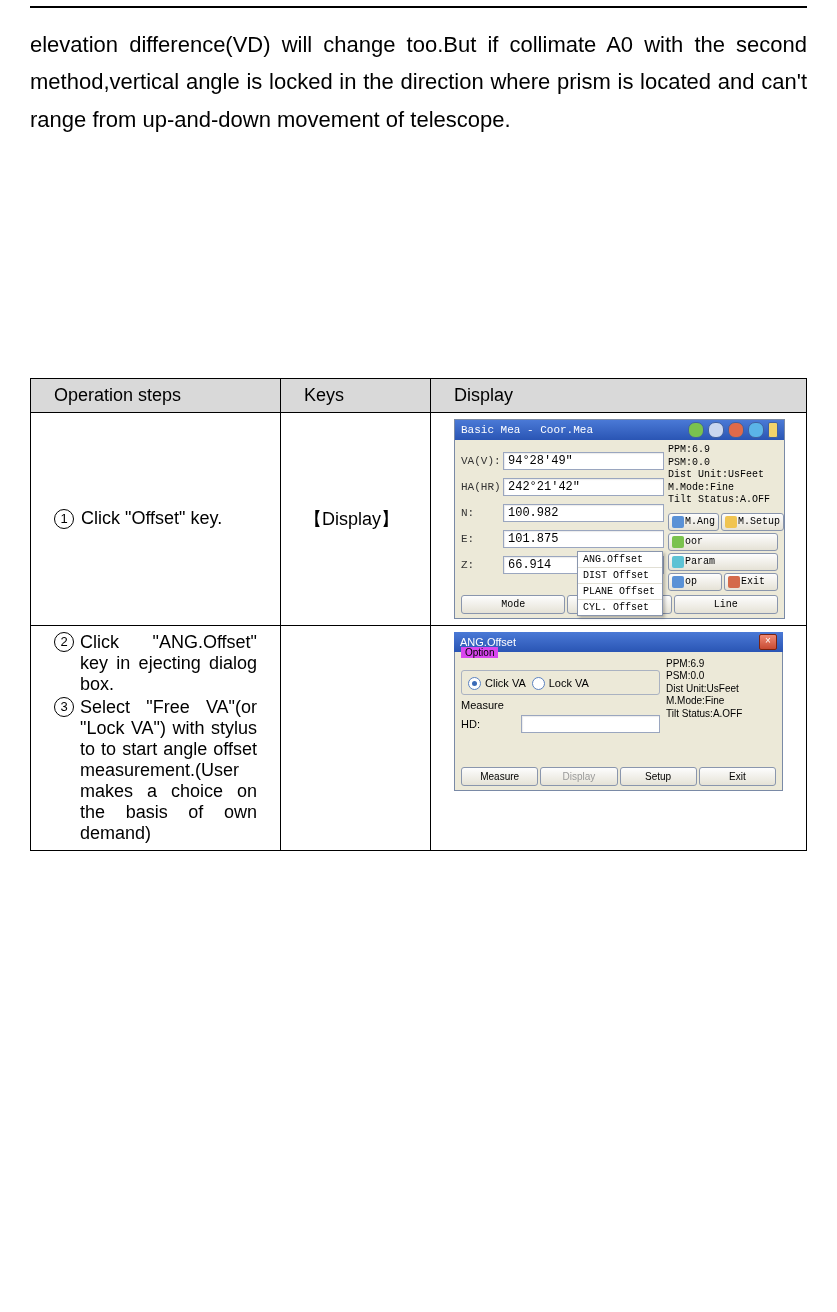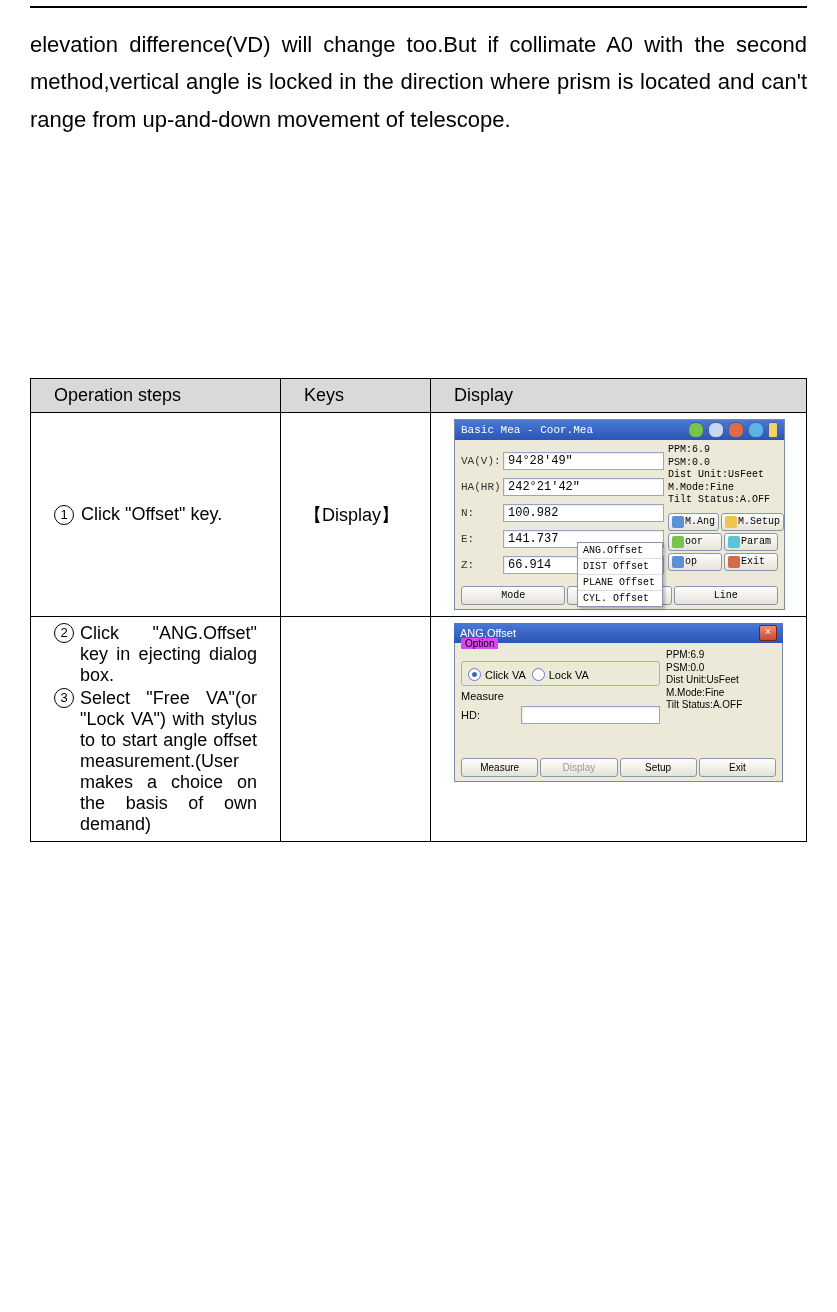--- a/index.html
+++ b/index.html
@@ -331,21 +331,21 @@
               <div class="val-row">
                 <span class="lbl">HA(HR):</span>
                 <span class="valbox">242°21'42"</span>
               </div>
               <div class="val-row">
                 <span class="lbl">N:</span>
                 <span class="valbox">100.982</span>
               </div>
               <div class="val-row">
                 <span class="lbl">E:</span>
-                <span class="valbox">141.737</span>
+                <span class="valbox">101.875</span>
               </div>
               <div class="val-row">
                 <span class="lbl">Z:</span>
                 <span class="valbox">66.914</span>
               </div>
             </div>
 
             <div class="right-stats">
               <div class="rs-row">
                     <span>PPM:</span>
@@ -372,21 +372,21 @@
               <div style="display:flex;gap:2px;">
                 <div class="minibtn" style="flex:1">
                       <span class="mi"></span>
                       <span>M.Ang</span>
                     </div>
                 <div class="minibtn" style="flex:1">
                       <span class="mi yel"></span>
                       <span>M.Setup</span>
                     </div>
               </div>
-              <div style="display:flex;gap:2px;margin-top:2px;">
+              <div style="display:flex;gap:2px;margin-top:2px;flex-direction:column;">
                 <div class="minibtn" style="flex:1">
                       <span class="mi grn"></span>
                       <span>oor</span>
                     </div>
                 <div class="minibtn" style="flex:1">
                       <span class="mi cy"></span>
                       <span>Param</span>
                     </div>
               </div>
               <div style="display:flex;gap:2px;margin-top:2px;">

